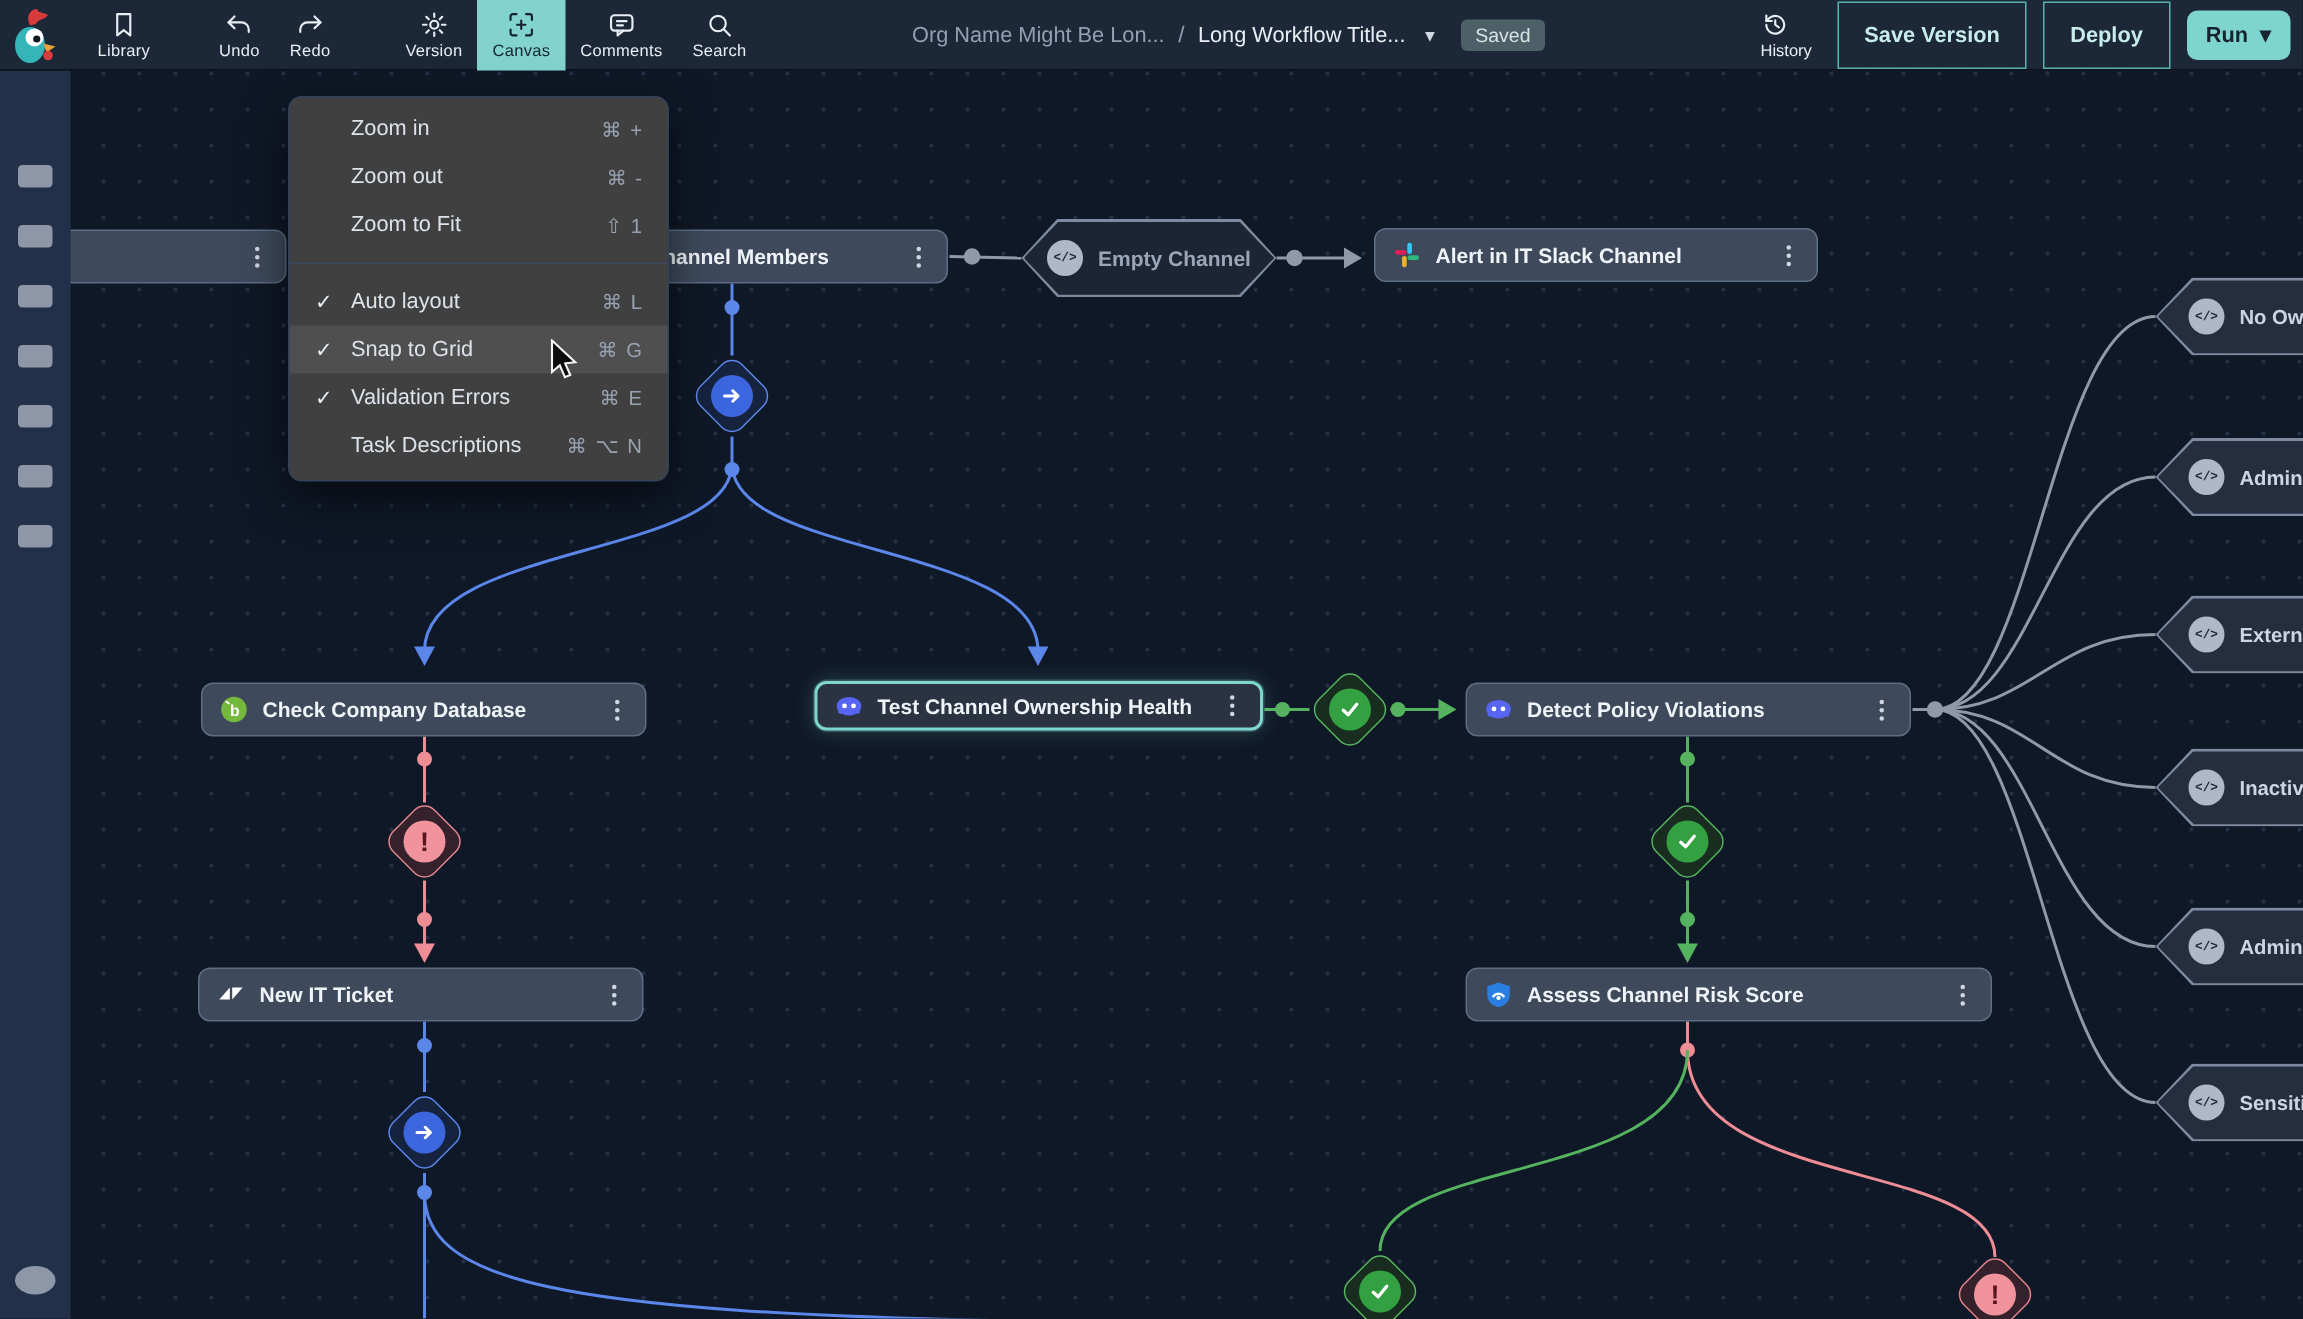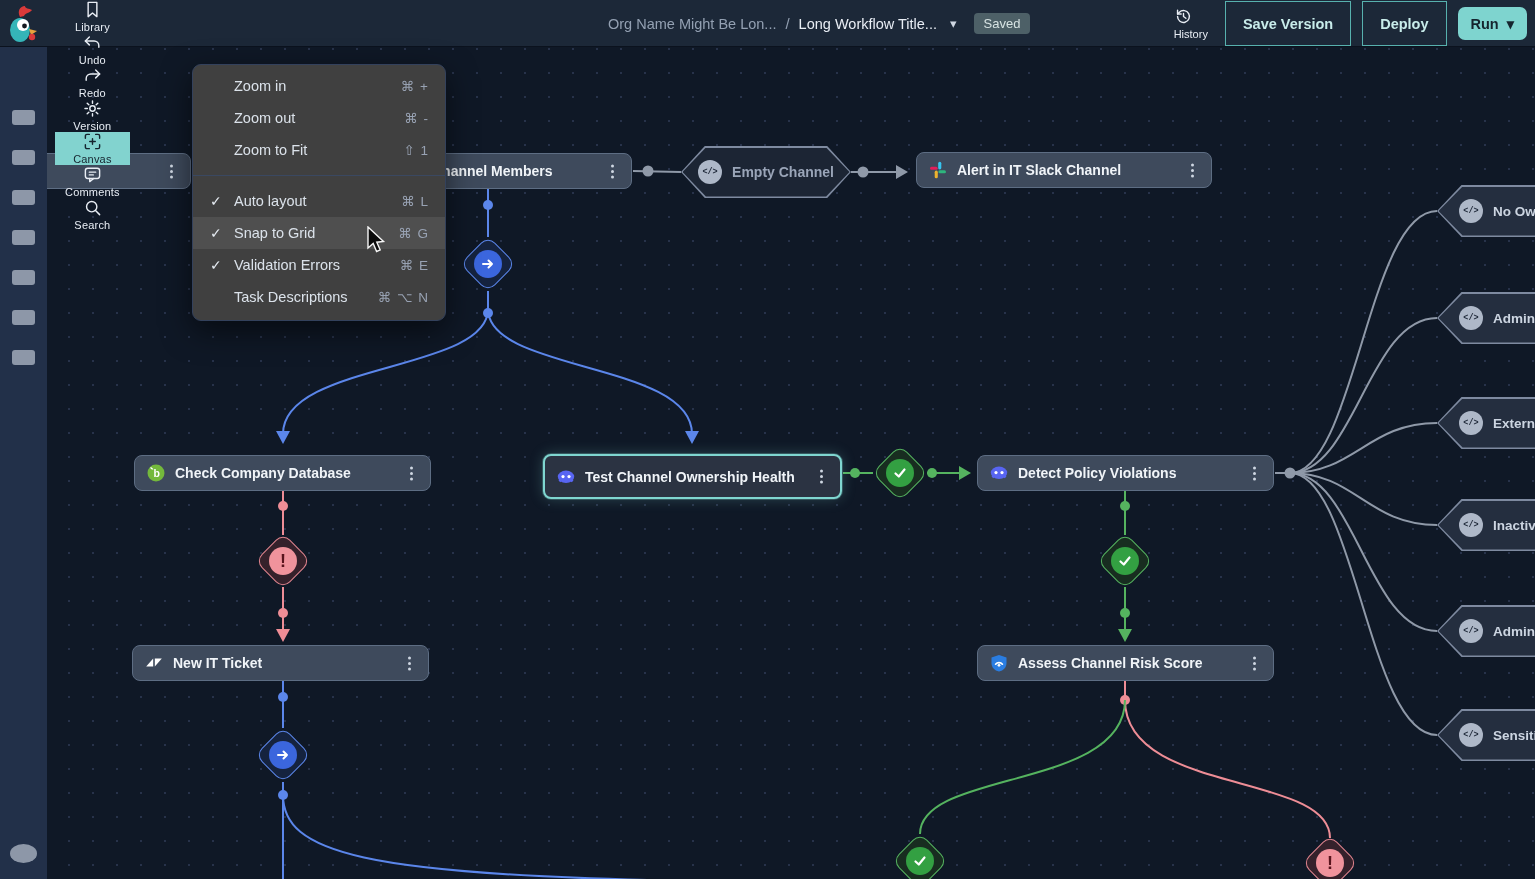--- a/index.html
+++ b/index.html
@@ -3,21 +3,21 @@
 <meta charset="utf-8">
 <style>
   * { margin:0; padding:0; box-sizing:border-box; }
   html,body { width:1535px; height:879px; overflow:hidden; background:#0f1826;
     font-family:"Liberation Sans", sans-serif; }
 
   
   .topbar { position:absolute; left:0; top:0; width:1535px; height:47px;
     background:#1c2838; z-index:10; border-bottom:1px solid #0b121e; }
   .logo { position:absolute; left:6px; top:5px; width:36px; height:40px; }
-  .tb-group { position:absolute; left:55px; top:0; height:47px; display:flex; align-items:stretch;flex-direction:column; }
+  .tb-group { position:absolute; left:55px; top:0; height:47px; display:flex; align-items:stretch; }
   .tb-btn { display:flex; flex-direction:column; align-items:center; justify-content:center;
     gap:2px; padding:0 10px; color:#e8edf4; cursor:default; }
   .tb-btn svg { width:19px; height:19px; stroke:#e8edf4; fill:none; stroke-width:1.8;
     stroke-linecap:round; stroke-linejoin:round; }
   .tb-btn .tb-label { font-size:11px; letter-spacing:.2px; }
   .tb-btn.active { background:#82d3cf; color:#15242e; }
   .tb-btn.active svg { stroke:#15242e; }
   .tb-sp1 { width:26px; } .tb-sp2 { width:30px; }
 
   .title-group { position:absolute; left:608px; top:0; height:47px; display:flex;
@@ -236,21 +236,21 @@
     <circle cx="9" cy="9" r="8.5" fill="#74b93c"></circle>
     <text x="9.6" y="13" text-anchor="middle" font-size="10.5" font-weight="bold" fill="#fff" font-family="Liberation Sans, sans-serif">b</text>
     <path d="M6.5 5.5 C5.5 3.5 4 3 3.2 3.2 C3.4 4.6 4.6 5.6 6.5 5.5 Z" fill="#fff"></path>
   </svg>
   <span class="nlabel">Check Company Database</span>
   <span class="kebab">
       <i></i>
     </span>
 </div>
 
-<div class="node selected" style="left:543px; top:454px; width:299px; height:45px;">
+<div class="node selected" style="left:543px; top:454px; width:299px; height:33px;">
   <svg class="nicon" viewBox="0 0 18 18">
     <ellipse cx="9" cy="8.8" rx="8.2" ry="6.2" fill="#5865F2"></ellipse>
     <path d="M2.5 13.5 L5 10 M15.5 13.5 L13 10" stroke="#5865F2" stroke-width="2.4"></path>
     <circle cx="6" cy="8.6" r="1.6" fill="#fff"></circle>
       <circle cx="12" cy="8.6" r="1.6" fill="#fff"></circle>
   </svg>
   <span class="nlabel">Test Channel Ownership Health</span>
   <span class="kebab">
       <i></i>
     </span>
@@ -273,21 +273,21 @@
   <svg class="nicon" viewBox="0 0 18 18">
     <path d="M8.2 4.4 V12.4 H1.2 Z" fill="#fff"></path>
     <path d="M9.8 12.4 V4.4 H16.8 Z" fill="#fff"></path>
   </svg>
   <span class="nlabel">New IT Ticket</span>
   <span class="kebab">
       <i></i>
     </span>
 </div>
 
-<div class="node" style="left:977px; top:645px; width:297px;justify-content:space-between;">
+<div class="node" style="left:977px; top:645px; width:351px;justify-content:space-between;">
   <svg class="nicon" viewBox="0 0 18 18">
     <path d="M9 1 L16.5 3.5 V9 C16.5 13.5 13.5 16.5 9 17.5 C4.5 16.5 1.5 13.5 1.5 9 V3.5 Z" fill="#2a7de1"></path>
     <path d="M5.6 10.2 a4.3 4.3 0 0 1 6.8 0" stroke="#fff" stroke-width="1.7" fill="none" stroke-linecap="round"></path>
     <circle cx="9" cy="11.3" r="1.4" fill="#fff"></circle>
   </svg>
   <span class="nlabel">Assess Channel Risk Score</span>
   <span class="kebab">
       <i></i>
     </span>
 </div>

